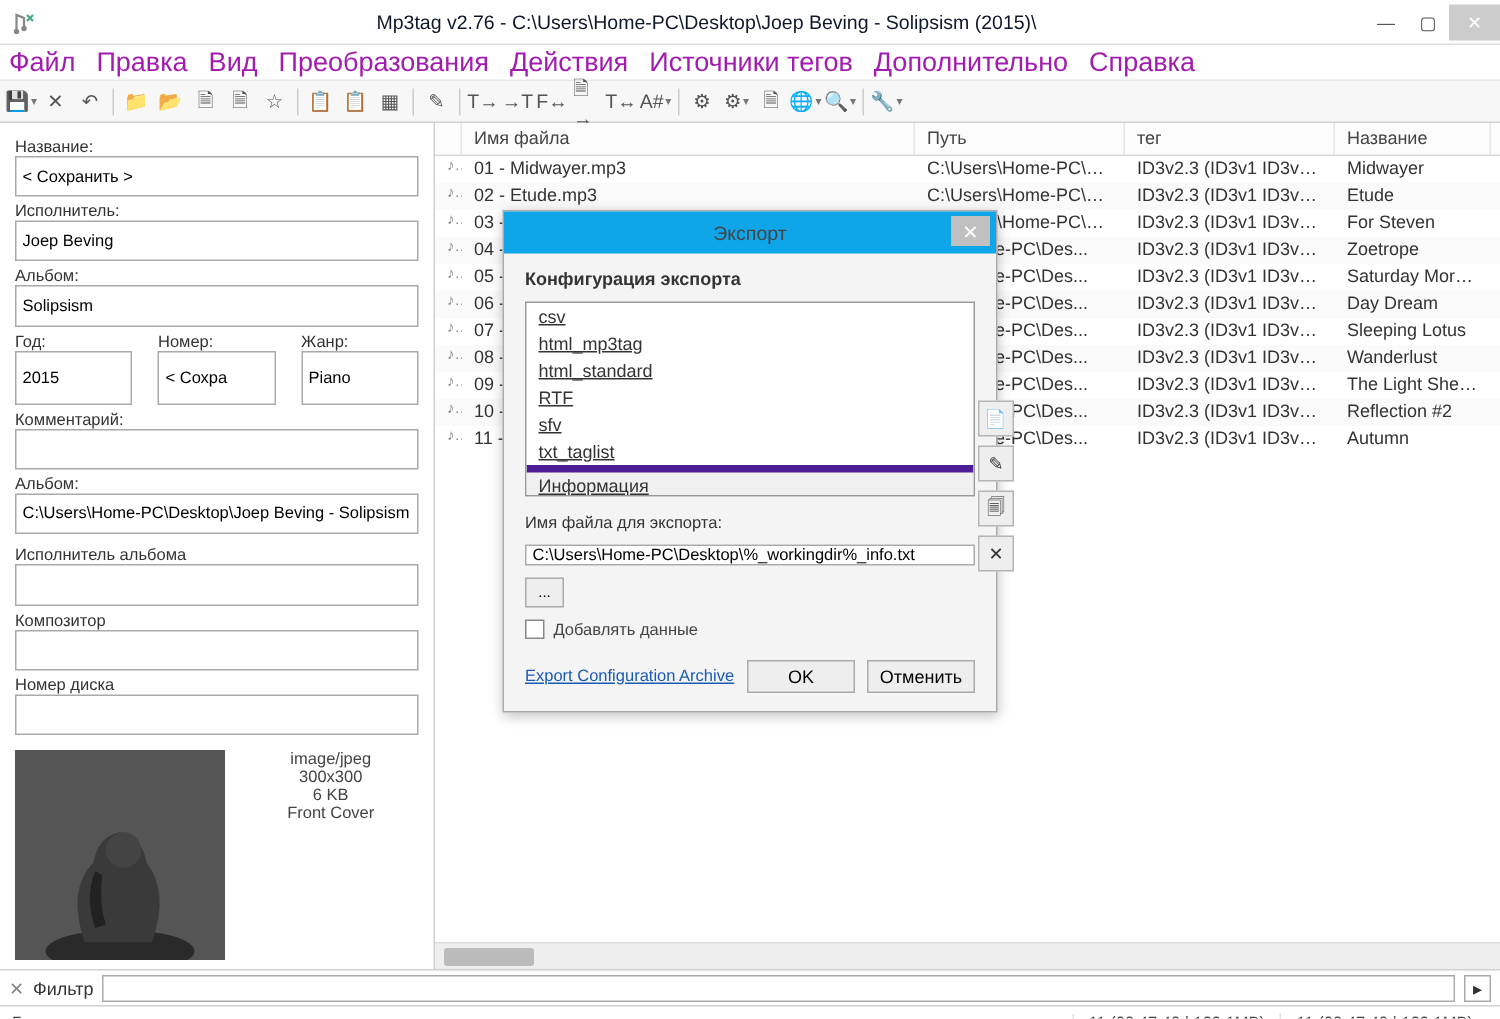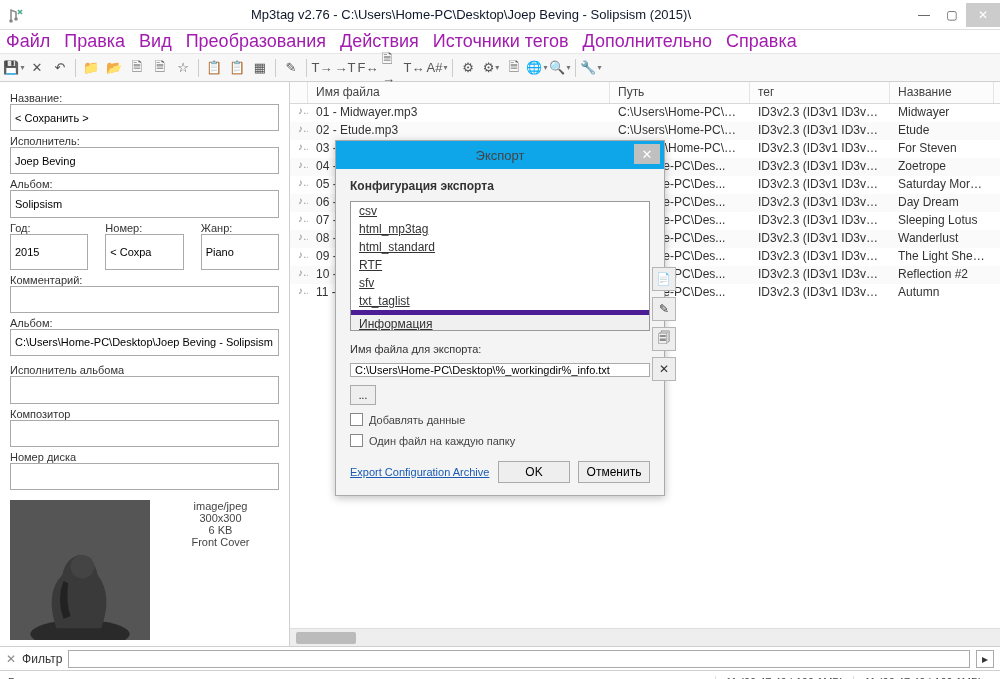--- a/index.html
+++ b/index.html
@@ -292,24 +292,20 @@
     </div>
     <div class="field-label" style="margin-top:12px">Имя файла для экспорта:</div>
     <div class="field-row">
       <input type="text" value="C:\Users\Home-PC\Desktop\%_workingdir%_info.txt" style="">
       <button class="browse-btn">...</button>
     </div>
     <div class="chk-row">
         <span class="chk"></span>
         <span>Добавлять данные</span>
       </div>
-    <div class="chk-row">
-        <span class="chk"></span>
-        <span>Один файл на каждую папку</span>
-      </div>
     <div class="modal-buttons">
       <span class="link-btn">Export Configuration Archive</span>
       <button class="btn">OK</button>
       <button class="btn">Отменить</button>
     </div>
   </div>
 </div>
 
 <div class="filterbar">
   <span style="color:#888">✕</span>

